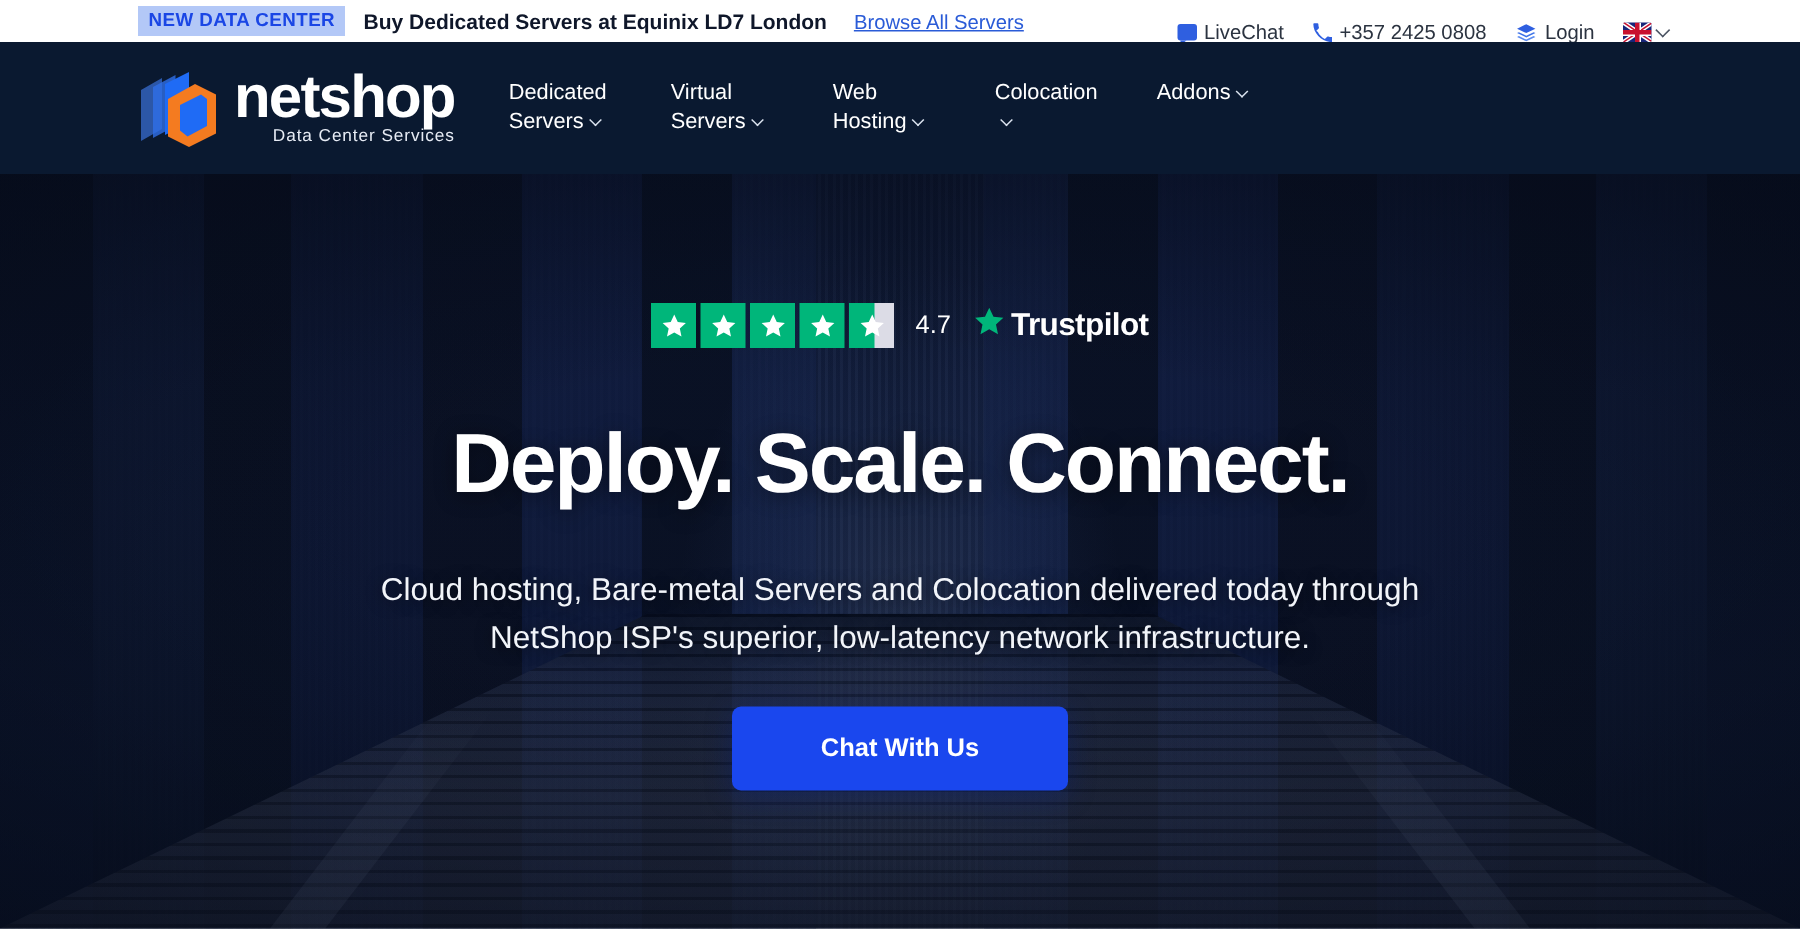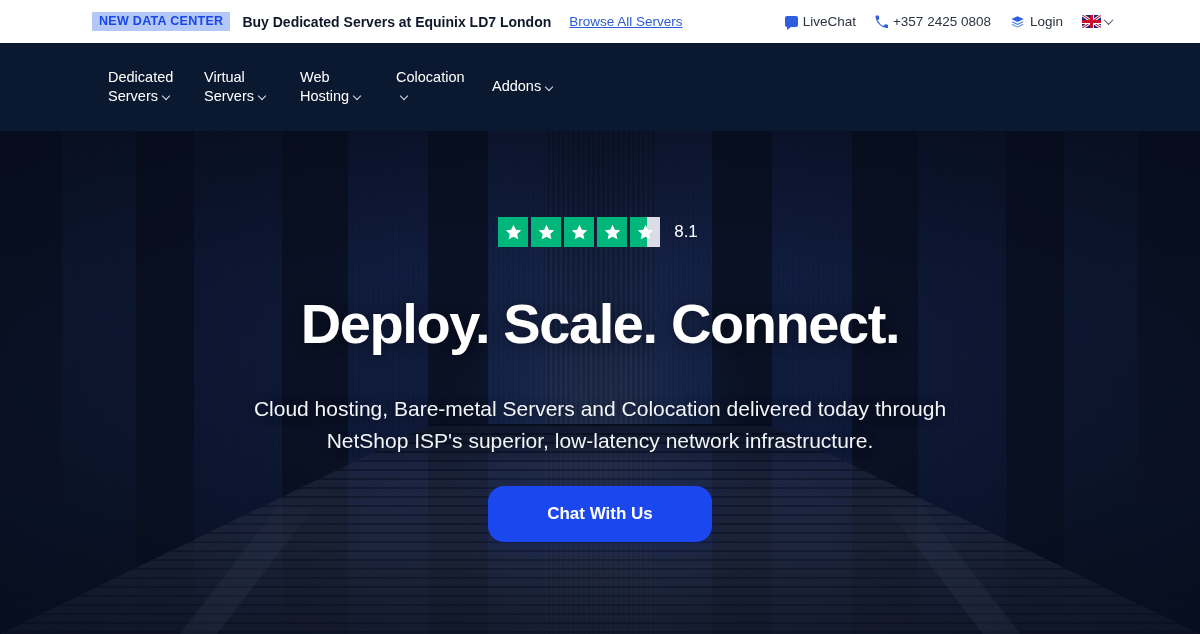--- a/index.html
+++ b/index.html
@@ -7,21 +7,21 @@
   html, body {
     width: 1200px;
     height: 634px;
     overflow: hidden;
     font-family: "Liberation Sans", sans-serif;
     background: #ffffff;
   }
 
   
   .topbar {
-    height: 43px;
+    height: 28px;
     background: #ffffff;
     display: flex;
     align-items: center;
     padding: 0 92px 0 92px;
     position: relative;
   }
   .topbar-left {
     display: flex;
     align-items: center;
     gap: 12px;
@@ -150,23 +150,23 @@
   .logo-sub {
     font-size: 11.5px;
     color: #e7ecf5;
     letter-spacing: 0.6px;
     margin-top: 2px;
     text-align: right;
   }
 
   .nav {
     display: flex;
-    align-items: center;
+    align-items: flex-start;
     flex: 1;
-    gap: 0;
+    gap: 12px;
   }
   .nav-item {
     color: #ffffff;
     font-size: 14.5px;
     line-height: 1.32;
     padding: 0 16px;
     max-width: 96px;
     cursor: pointer;
   }
   .nav-label { display: inline; }
@@ -340,21 +340,21 @@
     text-shadow: 0 1px 10px rgba(0,0,0,0.5);
   }
   .cta {
     display: inline-block;
     background: #1a47ee;
     color: #ffffff;
     font-size: 17px;
     font-weight: bold;
     padding: 18px 59px;
     border: none;
-    border-radius: 16px;
+    border-radius: 6px;
     cursor: pointer;
     font-family: "Liberation Sans", sans-serif;
     box-shadow: 0 4px 18px rgba(10,30,110,0.45);
   }
 </style>
 </head>
 <body>
 
 <div class="topbar">
   <div class="topbar-left">
@@ -401,20 +401,35 @@
           <i class="vw"></i>
           <i class="hr"></i>
           <i class="vr"></i>
       </span>
       <span class="chev" style="color:#4a5362;"></span>
     </div>
   </div>
 </div>
 
 <div class="header">
+  <div class="logo">
+    <span class="logo-mark">
+      <svg width="54" height="52" viewBox="0 0 54 52">
+        <polygon points="2,14 16,6 16,40 2,48" fill="#3f7ae8" opacity="0.65"></polygon>
+        <polygon points="10,12 25,4 25,38 10,46" fill="#2f6fe8" opacity="0.8"></polygon>
+        <polygon points="18,10 34,2 34,36 18,44" fill="#1f6bf5"></polygon>
+        <polygon points="20,20 38,10 52,17 52,43 34,52 20,45" fill="#f47b20"></polygon>
+        <polygon points="28,24 42,17 46,20 46,38 33,45 28,41" fill="#1f6bf5"></polygon>
+      </svg>
+    </span>
+    <span class="logo-text">
+      <span class="logo-word">netshop</span>
+      <span class="logo-sub">Data Center Services</span>
+    </span>
+  </div>
 
   <nav class="nav">
     <div class="nav-item">
       <span class="nav-label">Dedicated Servers</span><span class="nav-caret"></span>
     </div>
     <div class="nav-item">
       <span class="nav-label">Virtual Servers</span><span class="nav-caret"></span>
     </div>
     <div class="nav-item">
       <span class="nav-label">Web Hosting</span><span class="nav-caret"></span>
@@ -482,20 +497,28 @@
               <path fill="#ffffff" d="M12 2.2l2.95 6.3 6.85.75-5.1 4.65 1.4 6.75L12 17.25 5.9 20.65l1.4-6.75L2.2 9.25l6.85-.75z"></path>
             </svg>
         </span>
         <span class="star-box partial">
           <span class="fill" style="width: 56%;"></span>
           <svg width="19" height="19" viewBox="0 0 24 24">
               <path fill="#ffffff" d="M12 2.2l2.95 6.3 6.85.75-5.1 4.65 1.4 6.75L12 17.25 5.9 20.65l1.4-6.75L2.2 9.25l6.85-.75z"></path>
             </svg>
         </span>
       </div>
-      <span class="trust-score">8.1</span>
+      <span class="trust-score">4.7</span>
+      <span class="trust-logo">
+        <span>
+          <svg width="23" height="23" viewBox="0 0 24 24">
+              <path fill="#00b67a" d="M12 2.2l2.95 6.3 6.85.75-5.1 4.65 1.4 6.75L12 17.25 5.9 20.65l1.4-6.75L2.2 9.25l6.85-.75z"></path>
+            </svg>
+        </span>
+        <span class="trust-logo-text">Trustpilot</span>
+      </span>
     </div>
 
     <h1 class="hero-title">Deploy. Scale. Connect.</h1>
     <p class="hero-sub">Cloud hosting, Bare-metal Servers and Colocation delivered today through NetShop ISP's superior, low-latency network infrastructure.</p>
     <button class="cta">Chat With Us</button>
   </div>
 </div>
 
 </body></html>

